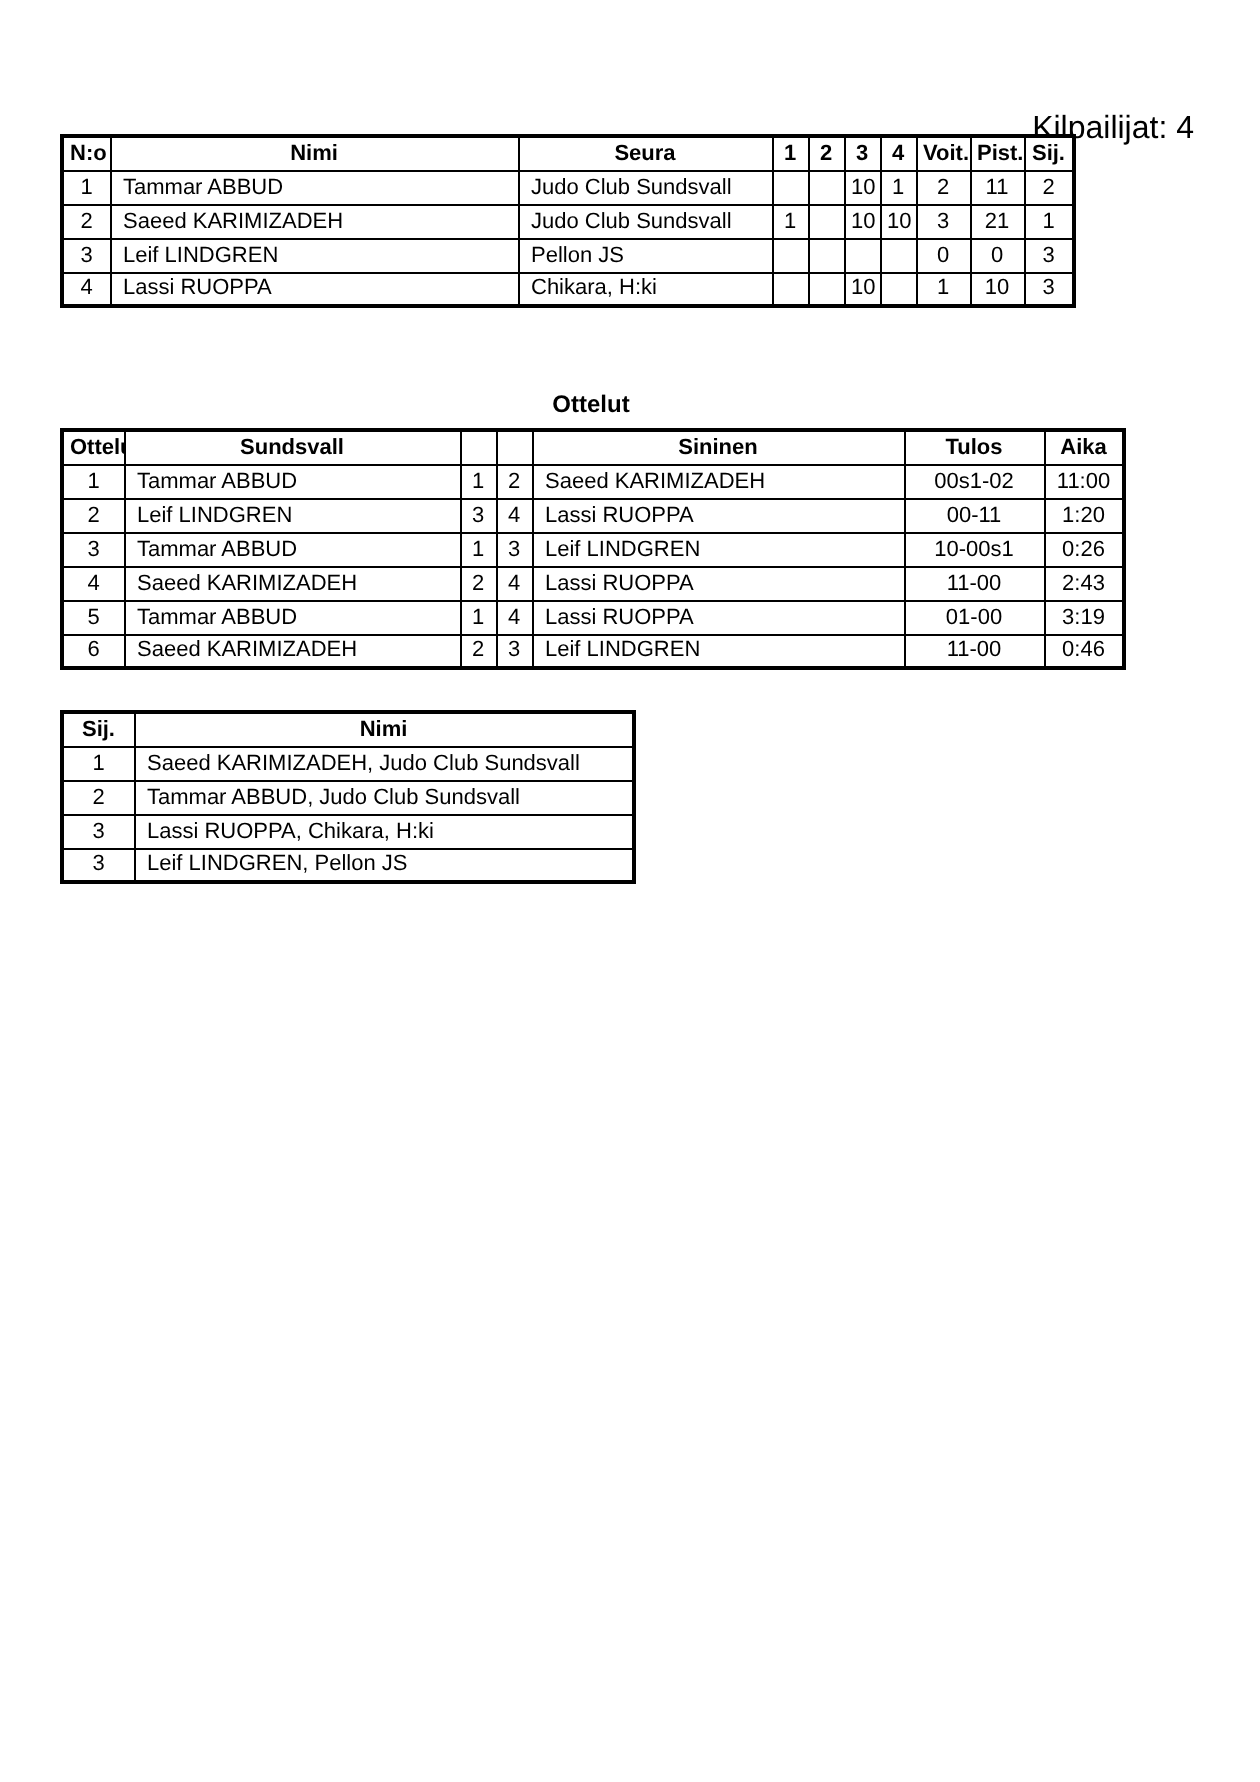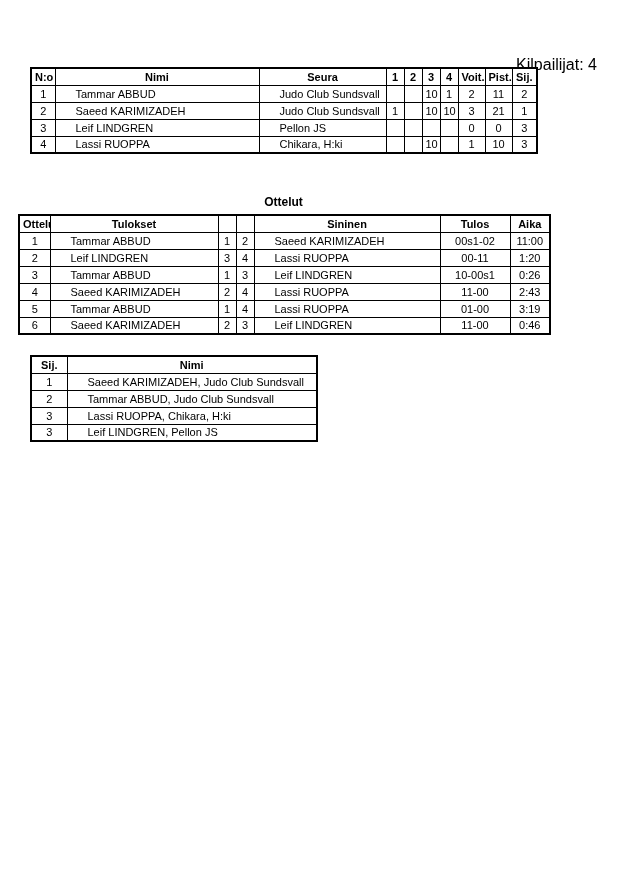--- a/index.html
+++ b/index.html
@@ -17,21 +17,21 @@
     text-align: center; font-size: 20px; font-weight: bold;
     word-spacing: 6px; letter-spacing: 0.2px;
   }
   .count-label {
     position: absolute; top: 56px; right: 33px;
     font-size: 16px; font-weight: normal;
   }
 
   .section { position: absolute; }
   .sec-kilpailijat { top: 67px;  left: 30px; width: 506px; }
-  .sec-ottelut     { top: 195px; left: 18px; width: 531px; }
+  .sec-ottelut     { top: 195px; left: 30px; width: 531px; }
   .sec-tulokset    { top: 355px; left: 30px; width: 286px; }
 
   .heading {
     text-align: center; font-weight: bold; font-size: 12px;
     margin: 0 0 5px 0;
   }
 
   table {
     border-collapse: collapse; table-layout: fixed; width: 100%;
     border: 2px solid #000;
@@ -40,21 +40,21 @@
   th, td {
     border: 1px solid #000;
     font-size: 11px;
     height: 17px;
     padding: 1px 3px;
     overflow: hidden; white-space: nowrap;
     vertical-align: middle;
   }
   th { font-weight: bold; text-align: center; }
   .ctr { text-align: center; }
-  .lft { text-align: left; padding-left: 20px; }
+  .lft { text-align: left; padding-left: 6px; }
 </style>
 </head>
 <body>
 
 <div class="page">
 
   <div class="count-label">Kilpailijat: 4</div>
 
   <div class="section sec-kilpailijat">
     <table>
@@ -145,21 +145,21 @@
           <col style="width:168px">
           <col style="width:18px">
           <col style="width:18px">
         <col style="width:186px">
           <col style="width:70px">
           <col style="width:40px">
       </colgroup>
       <thead>
         <tr>
           <th>Ottelu</th>
-          <th>Tulokset</th>
+          <th>Sundsvall</th>
           <th></th>
           <th></th>
           <th>Sininen</th>
           <th>Tulos</th>
           <th>Aika</th>
         </tr>
       </thead>
       <tbody>
         <tr>
           <td class="ctr">1</td>

